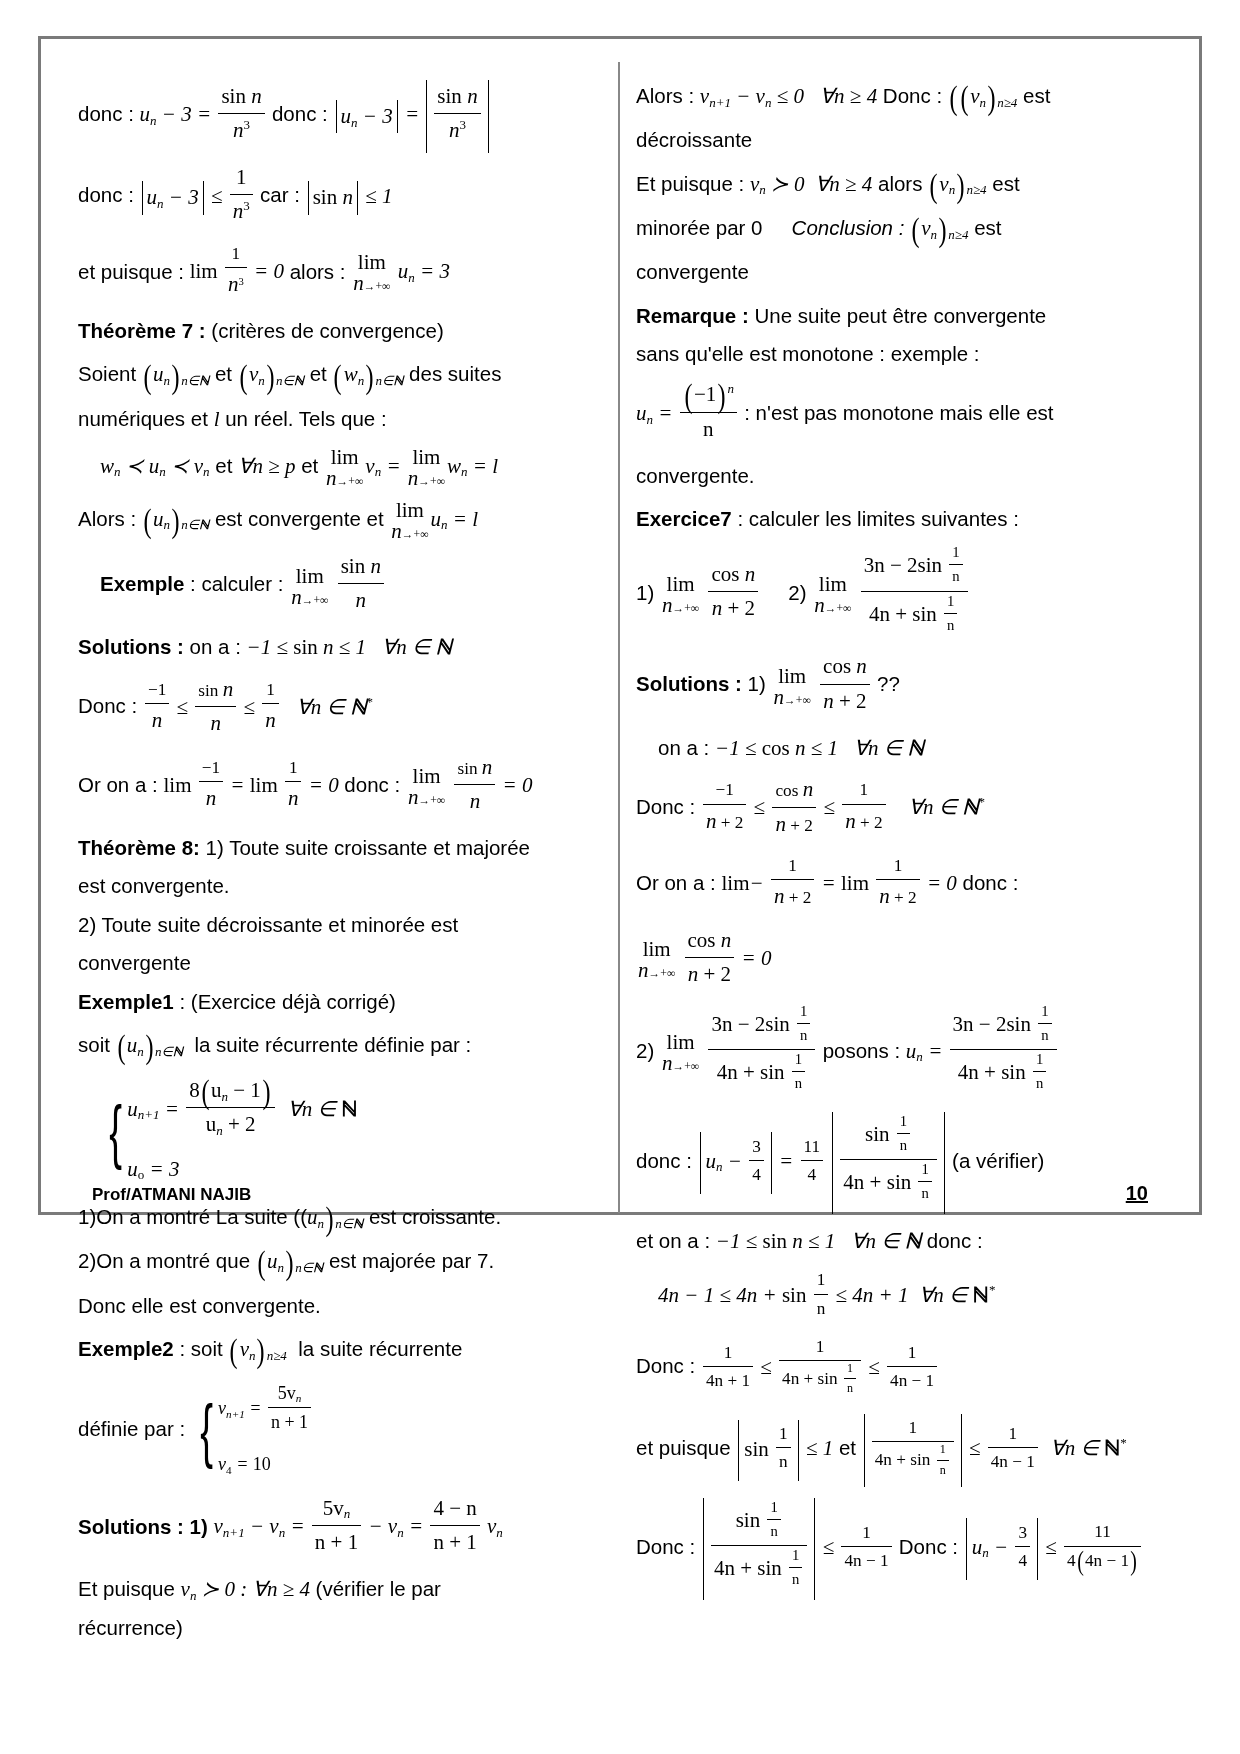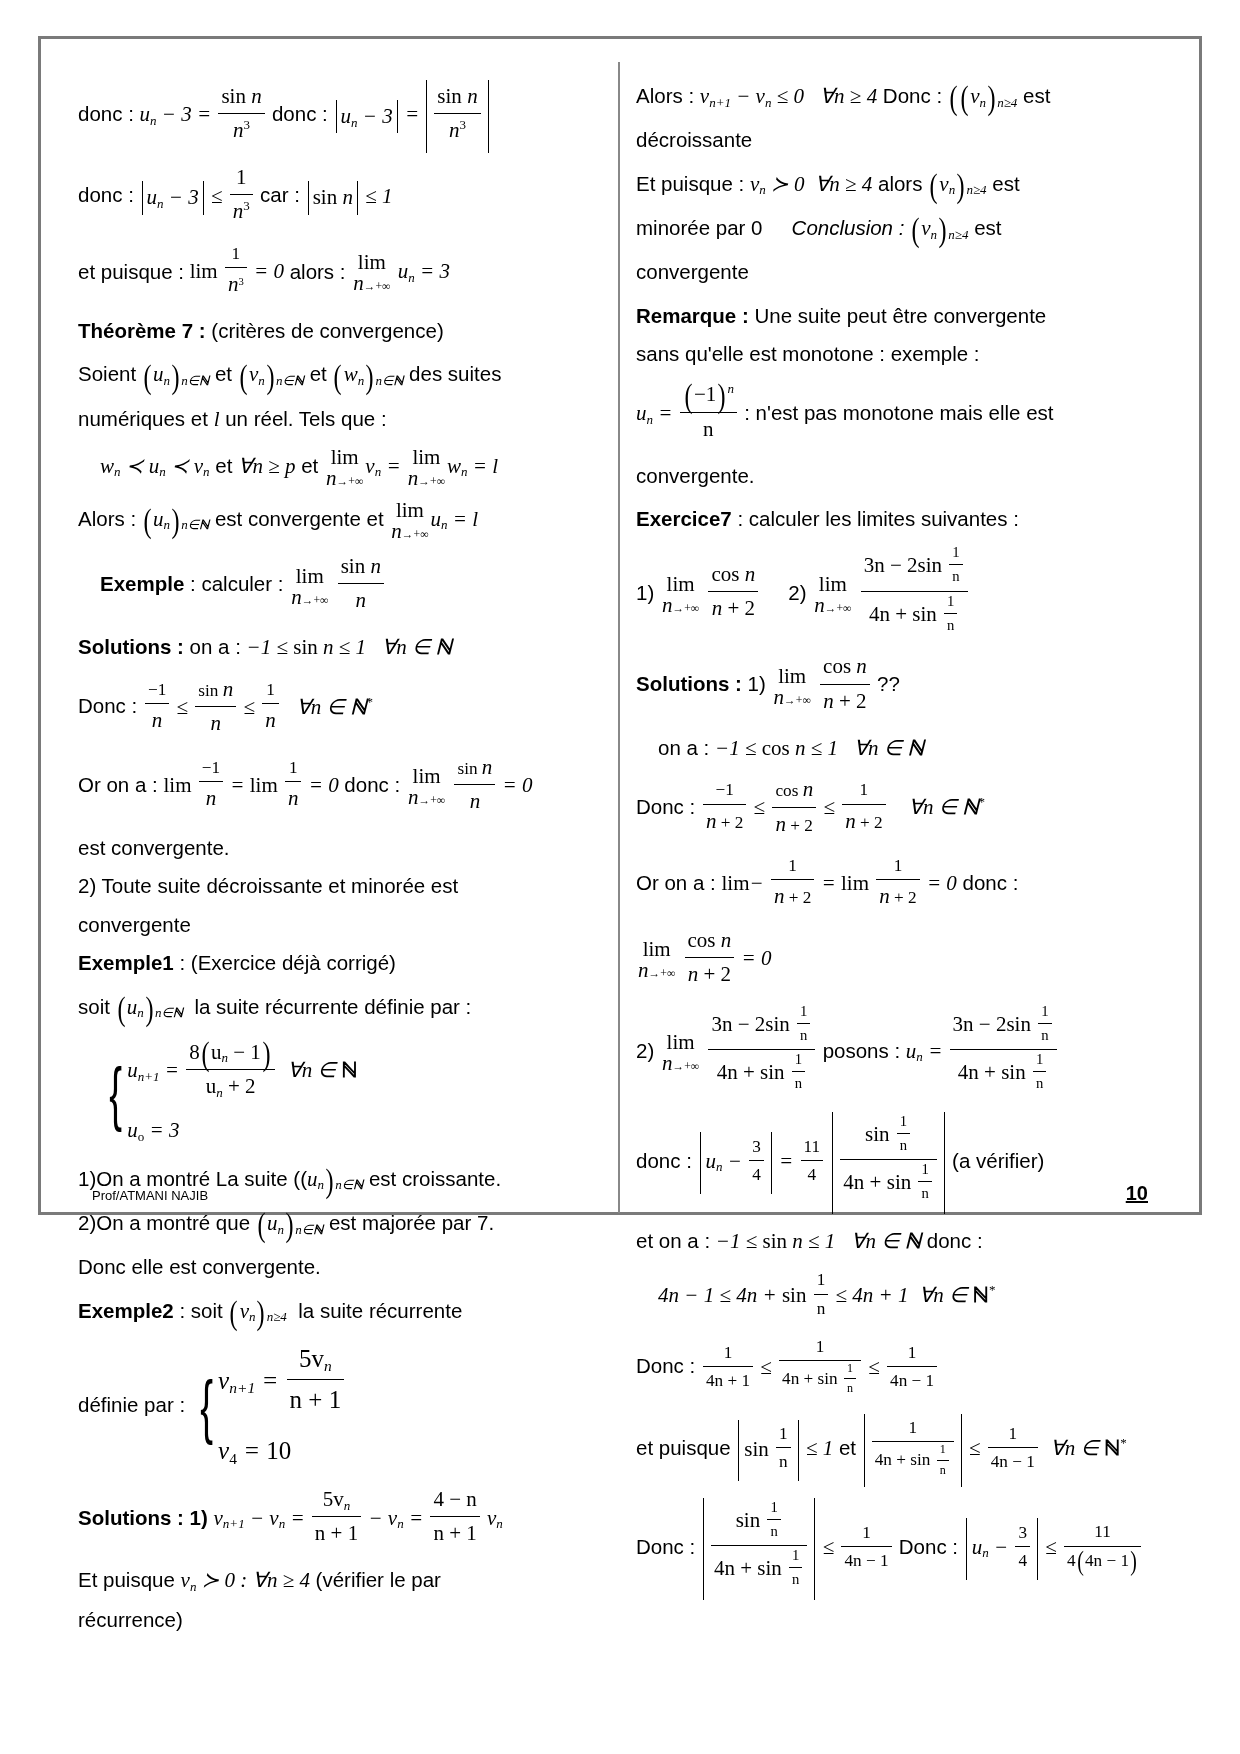--- a/index.html
+++ b/index.html
@@ -54,21 +54,21 @@
   .line.tight { margin-bottom: 6px; }
   .b { font-weight: bold; }
   .it { font-style: italic; margin-left: 12px; }
   
   .m {
     font-family: "Liberation Serif", serif;
     font-style: italic;
     font-size: 21px;
   }
   .mr { font-style: normal; }
-  .mbig { font-size: 25px; }
+  .mbig { font-size: 18px; }
   sub, sup {
     font-size: 0.62em;
     font-style: normal;
   }
   sub { vertical-align: -0.28em; margin-top: 12px; }
   sup { vertical-align: 0.6em; }
   .sub-it { font-style: italic; }
   
   .frac {
     display: inline-block;
@@ -143,22 +143,22 @@
     left: 38px;
     right: 38px;
     bottom: 52px;
     display: flex;
     align-items: baseline;
     justify-content: space-between;
     padding: 0 54px;
     font-family: "Liberation Sans", sans-serif;
   }
   .footer .author {
-    font-weight: normal;
-    font-size: 13px;
+    font-weight: bold;
+    font-size: 17px;
   }
   .footer .pageno {
     font-weight: bold;
     font-size: 20px;
     text-decoration: underline;
   }
   .nb { font-family: "Liberation Serif", serif; font-weight: bold; }
 </style>
 </head>
 <body>
@@ -269,20 +269,24 @@
         <span class="m"><span class="mr">lim</span>
           <span class="frac sm"><span class="num mr">−1</span><span class="den"><span class="m">n</span></span></span> =
           <span class="mr">lim</span>
           <span class="frac sm"><span class="num mr">1</span><span class="den"><span class="m">n</span></span></span> = 0</span>
         <span>donc :</span>
         <span class="m">
           <span class="lim"><span class="op mr">lim</span><span class="under"><span class="m">n</span>→+∞</span></span>
           <span class="frac sm"><span class="num mr">sin&nbsp;<span class="m">n</span></span><span class="den"><span class="m">n</span></span></span> = 0</span>
       </div>
 
+      <div class="line tight">
+        <span class="b">Théorème 8:</span>
+        <span>1) Toute suite croissante et majorée</span>
+      </div>
       <div class="line tight">est convergente.</div>
       <div class="line tight">2) Toute suite décroissante et minorée est</div>
       <div class="line tight">convergente</div>
 
       <div class="line">
         <span class="b">Exemple1</span>
         <span>: (Exercice déjà corrigé)</span>
       </div>
 
       <div class="line">

